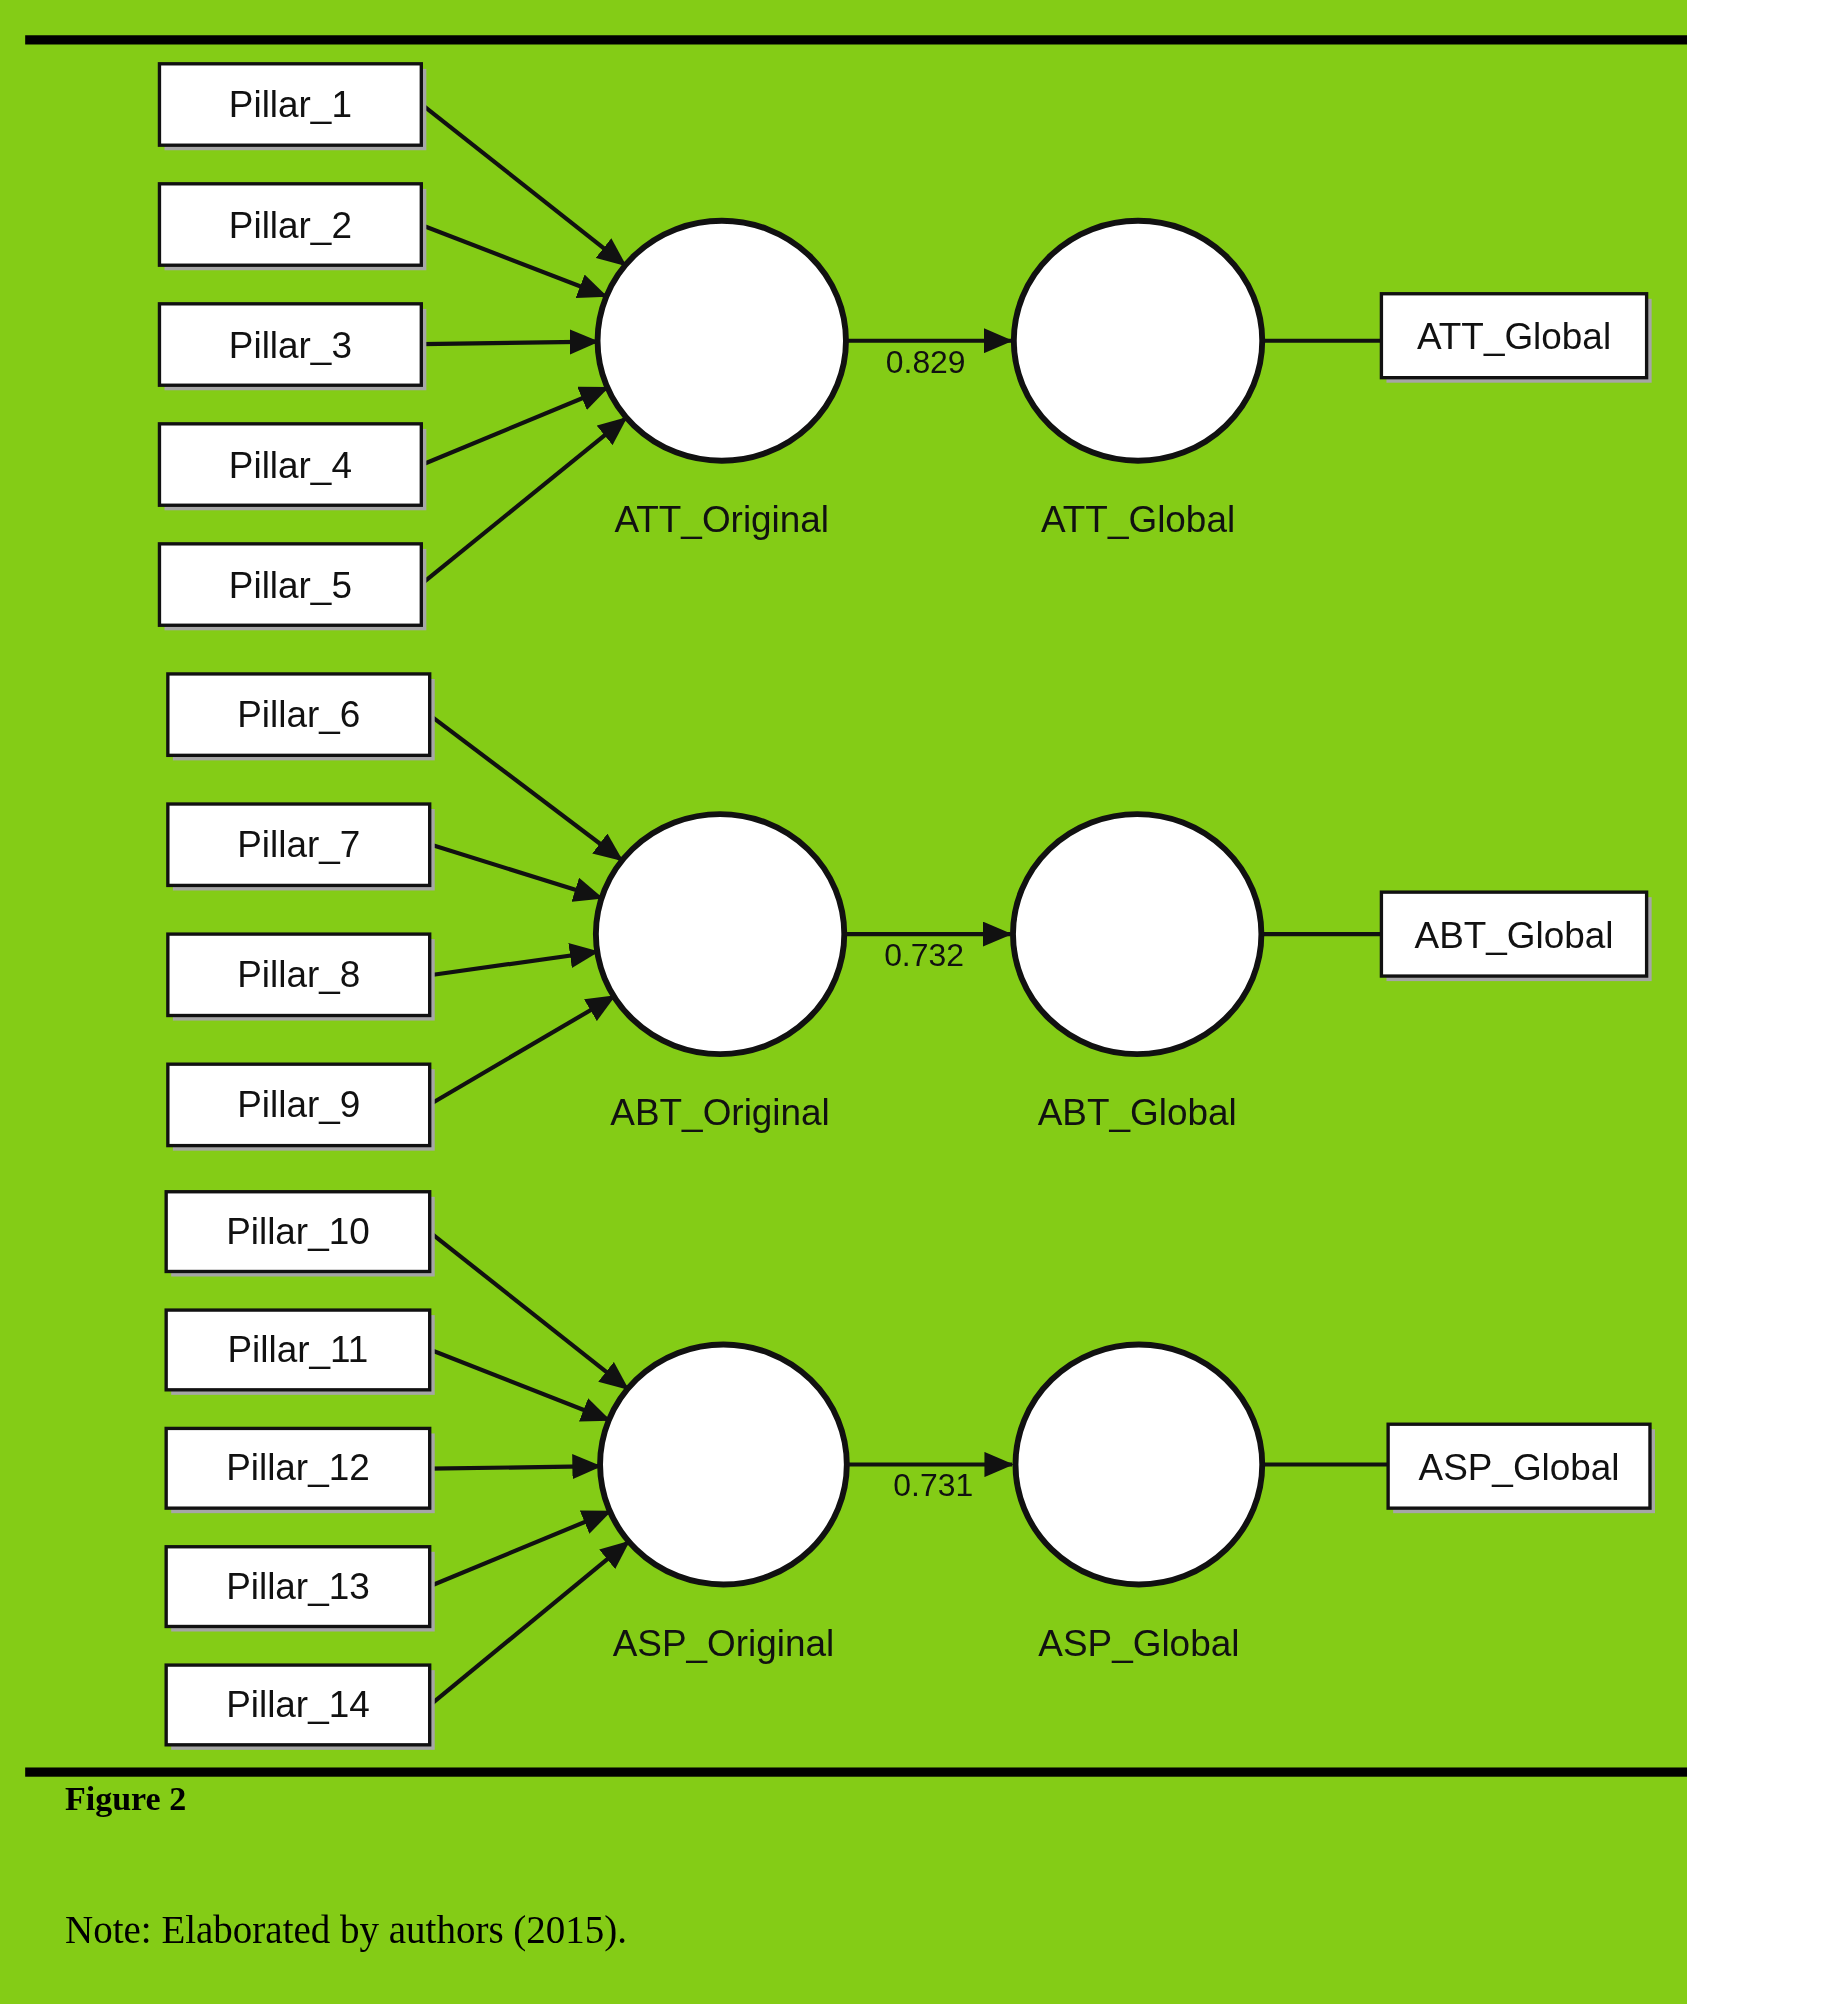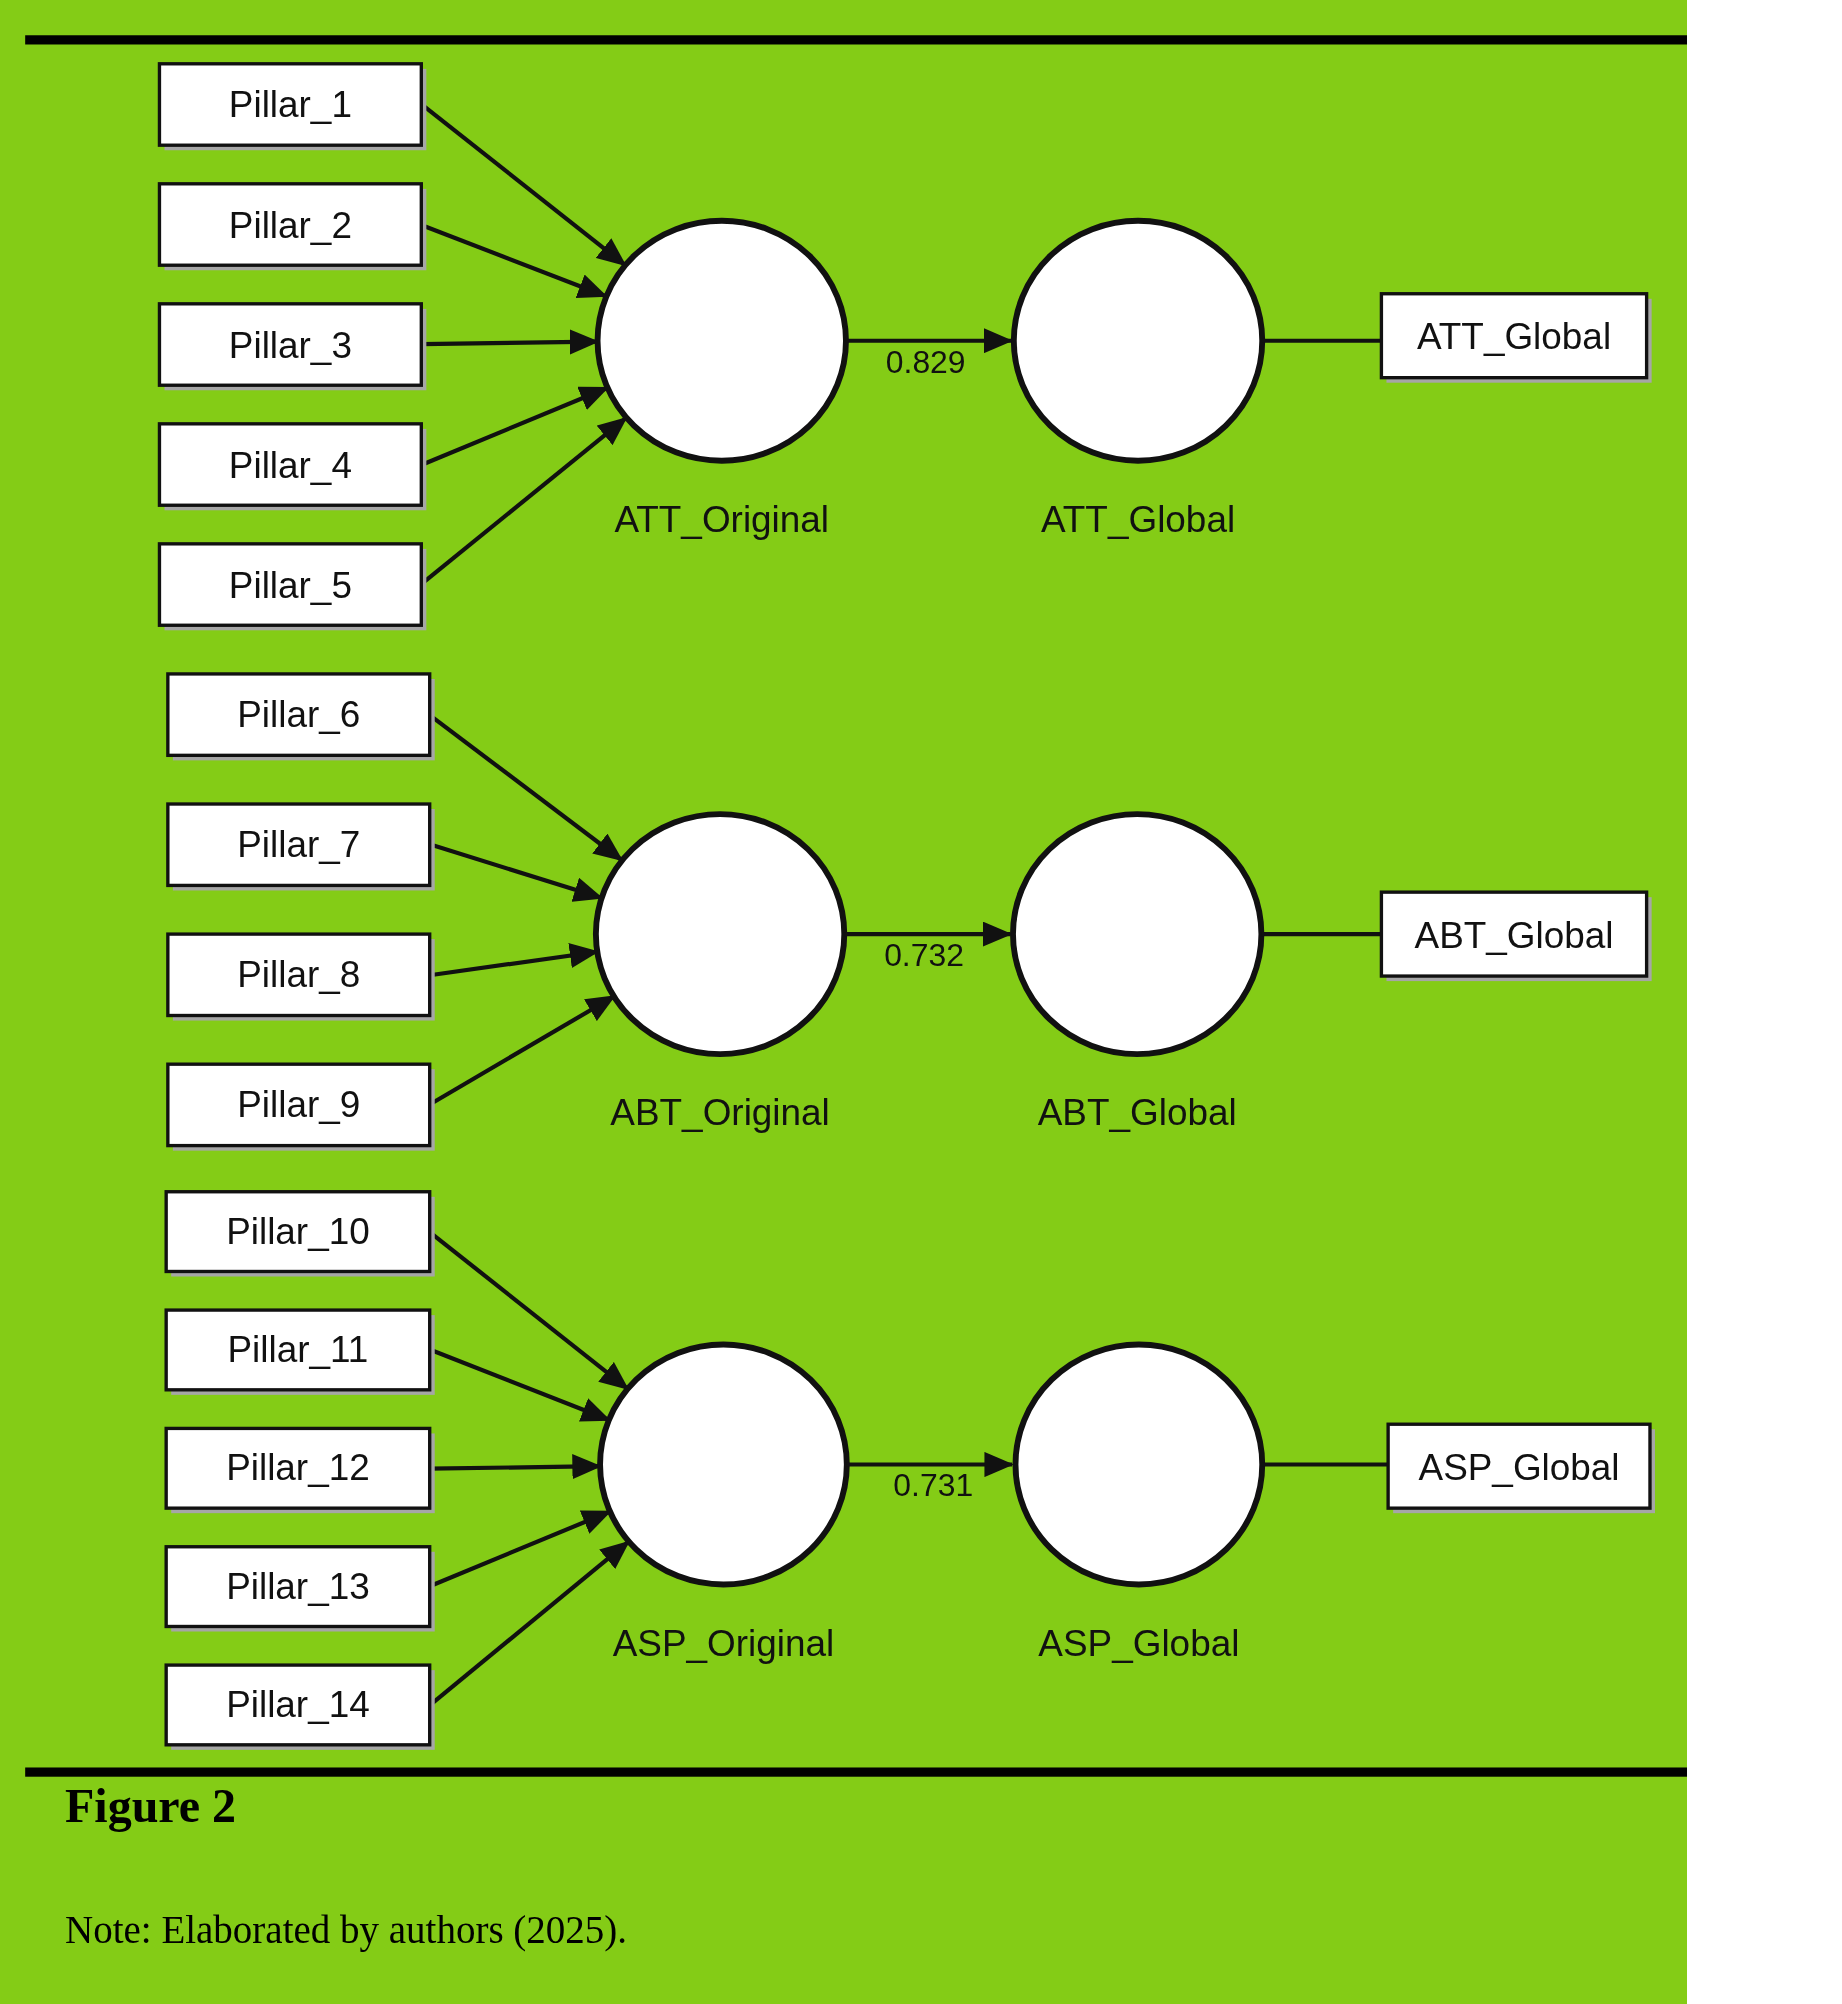--- a/index.html
+++ b/index.html
@@ -31,21 +31,21 @@
   .caption {
     position: absolute;
     left: 65px;
     color: #000000;
     font-family: "Liberation Serif", serif;
     line-height: 1.05;
     white-space: nowrap;
   }
   .figure-label {
     top: 1781px;
-    font-size: 48px;
+    font-size: 34px;
     font-weight: 700;
   }
   .figure-title {
     top: 1844px;
     font-size: 52px;
     font-weight: 400;
   }
   .figure-note {
     top: 1910px;
     font-size: 39px;
@@ -198,16 +198,16 @@
   <g>
     <rect x="1660" y="1703" width="312" height="100" fill="#a6a6a6"></rect>
     <rect x="1654" y="1697" width="312" height="100" fill="#ffffff" stroke="#111111" stroke-width="4"></rect>
     <text class="box-label" x="1810" y="1763" text-anchor="middle">ASP_Global</text>
   </g>
 
   <rect x="30" y="2106" width="2090" height="11" fill="#000000"></rect>
 </svg>
 
 <div class="caption figure-label">Figure 2</div>
-<div class="caption figure-note">Note: Elaborated by authors (2025).</div>
+<div class="caption figure-note">Note: Elaborated by authors (2015).</div>
 
 </div>
 
 
 </body></html>

